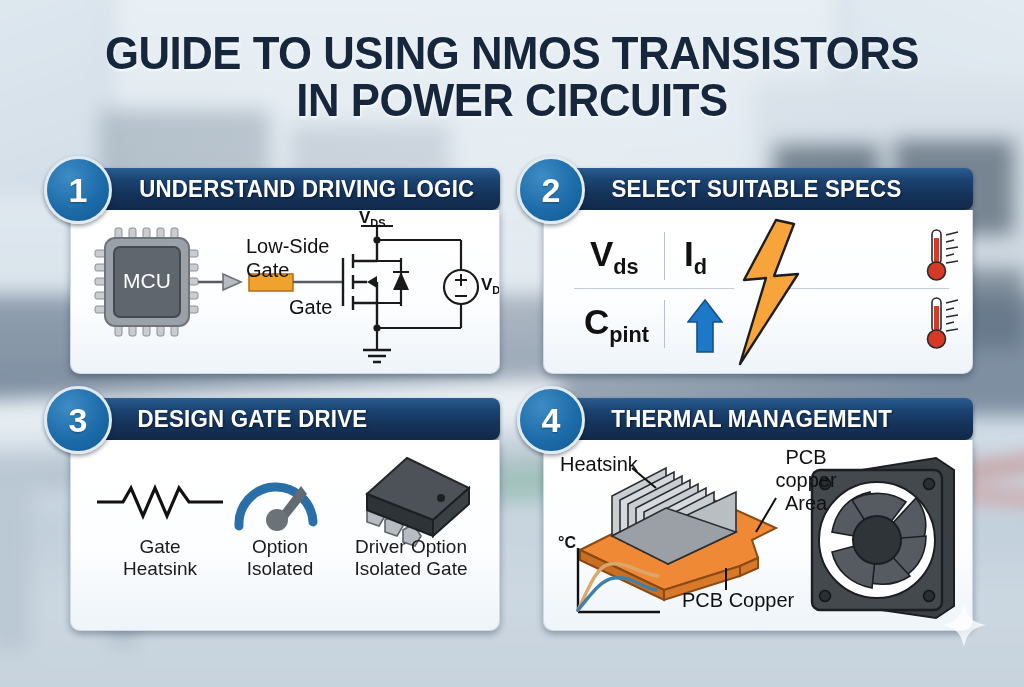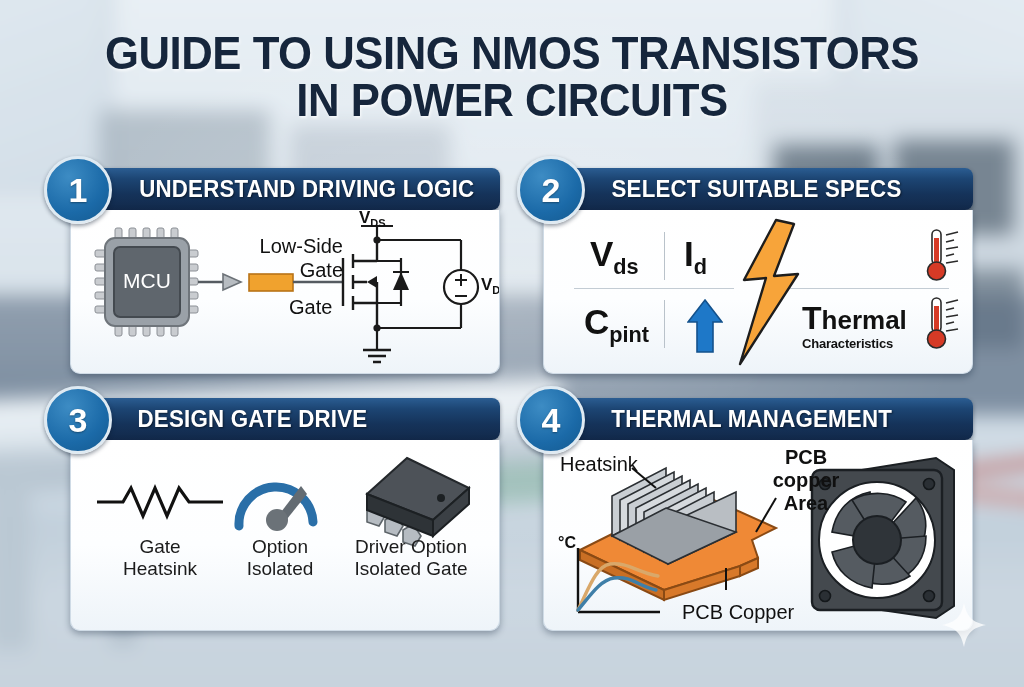--- a/index.html
+++ b/index.html
@@ -234,21 +234,21 @@
 
       <circle cx="390" cy="77" r="17" fill="#ffffff" stroke="#1a1a1a" stroke-width="2.2"></circle>
       <line x1="390" y1="94" x2="390" y2="118" stroke="#1a1a1a" stroke-width="2.2"></line>
       <g stroke="#1a1a1a" stroke-width="2">
         <line x1="384" y1="70" x2="396" y2="70"></line>
         <line x1="390" y1="64" x2="390" y2="76"></line>
         <line x1="384" y1="86" x2="396" y2="86"></line>
       </g>
     </svg>
 
-    <div style="position:absolute;left:162px;top:24px;width:110px;text-align:right;font-size:20px;color:#111;line-height:24px;">
+    <div style="position:absolute;left:175px;top:24px;width:110px;text-align:left;font-size:20px;color:#111;line-height:24px;">
       <div>Low-Side</div>
       <div>Gate</div>
     </div>
     <div style="position:absolute;left:218px;top:86px;font-size:20px;color:#111;">Gate</div>
     <div style="position:absolute;left:288px;top:-2px;font-size:17px;font-weight:bold;color:#111;">
       <span>V</span><sub style="font-size:11px;">DS</sub>
     </div>
     <div style="position:absolute;left:410px;top:65px;font-size:17px;font-weight:bold;color:#111;">
       <span>V</span><sub style="font-size:11px;">DC</sub>
     </div>
@@ -294,26 +294,20 @@
         <circle cx="14.5" cy="43" r="9" fill="#d63a26" stroke="#2a2a2a" stroke-width="1.6"></circle>
         <g stroke="#2a2a2a" stroke-width="1.6">
           <line x1="24" y1="7" x2="36" y2="4"></line>
             <line x1="24" y1="14" x2="32" y2="12"></line>
           <line x1="24" y1="21" x2="36" y2="19"></line>
             <line x1="24" y1="28" x2="32" y2="26"></line>
           <line x1="24" y1="35" x2="36" y2="33"></line>
         </g>
       </svg>
 
-      <div style="position:absolute;left:258px;top:92px;">
-        <div style="font-size:32px;font-weight:bold;color:#111;line-height:32px;">
-          <span>T</span><span style="font-size:26px;">hermal</span>
-        </div>
-        <div class="thermal-sub">Characteristics</div>
-      </div>
       <svg style="position:absolute;left:378px;top:86px;" width="40" height="56" viewBox="0 0 40 56">
         <rect x="10" y="2" width="9" height="34" rx="4.5" fill="#fff" stroke="#2a2a2a" stroke-width="1.6"></rect>
         <rect x="12" y="10" width="5" height="26" fill="#d63a26"></rect>
         <circle cx="14.5" cy="43" r="9" fill="#d63a26" stroke="#2a2a2a" stroke-width="1.6"></circle>
         <g stroke="#2a2a2a" stroke-width="1.6">
           <line x1="24" y1="7" x2="36" y2="4"></line>
             <line x1="24" y1="14" x2="32" y2="12"></line>
           <line x1="24" y1="21" x2="36" y2="19"></line>
             <line x1="24" y1="28" x2="32" y2="26"></line>
           <line x1="24" y1="35" x2="36" y2="33"></line>
@@ -418,25 +412,25 @@
         </g>
         <circle cx="333" cy="100" r="24" fill="#2f3439" stroke="#1b1f23" stroke-width="2"></circle>
         <circle cx="281" cy="44" r="5.5" fill="#2a2f34" stroke="#14181b" stroke-width="1.6"></circle>
         <circle cx="385" cy="44" r="5.5" fill="#2a2f34" stroke="#14181b" stroke-width="1.6"></circle>
         <circle cx="281" cy="156" r="5.5" fill="#2a2f34" stroke="#14181b" stroke-width="1.6"></circle>
         <circle cx="385" cy="156" r="5.5" fill="#2a2f34" stroke="#14181b" stroke-width="1.6"></circle>
       </g>
     </svg>
 
     <div class="p4lab" style="left:16px;top:14px;font-size:20px;">Heatsink</div>
-    <div class="p4lab" style="left:216px;top:6px;text-align:center;width:92px;font-size:20px;line-height:23px;font-weight:bold;">
+    <div class="p4lab" style="left:216px;top:6px;text-align:center;width:92px;font-size:20px;line-height:23px;">
       <div>PCB</div>
       <div>copper</div>
       <div>Area</div>
     </div>
-    <div class="p4lab" style="left:138px;top:150px;font-size:20px;margin-top:12px;">PCB Copper</div>
+    <div class="p4lab" style="left:138px;top:150px;font-size:20px;">PCB Copper</div>
     <div class="p4lab" style="left:14px;top:92px;font-size:16px;font-weight:bold;">°C</div>
   </div>
 </div>
 
 <svg class="sparkle" viewBox="0 0 44 44">
   <path d="M22 0 C25 14 30 19 44 22 C30 25 25 30 22 44 C19 30 14 25 0 22 C14 19 19 14 22 0 Z" fill="#ffffff" opacity="0.9"></path>
 </svg>
 
 </body></html>

